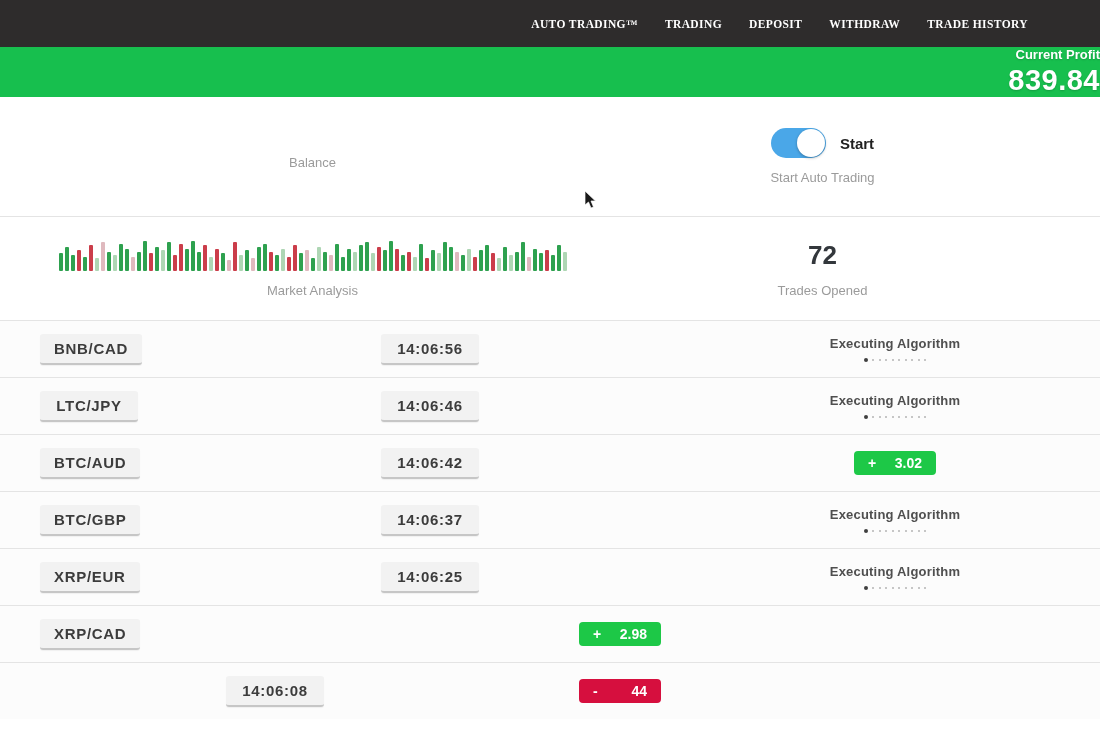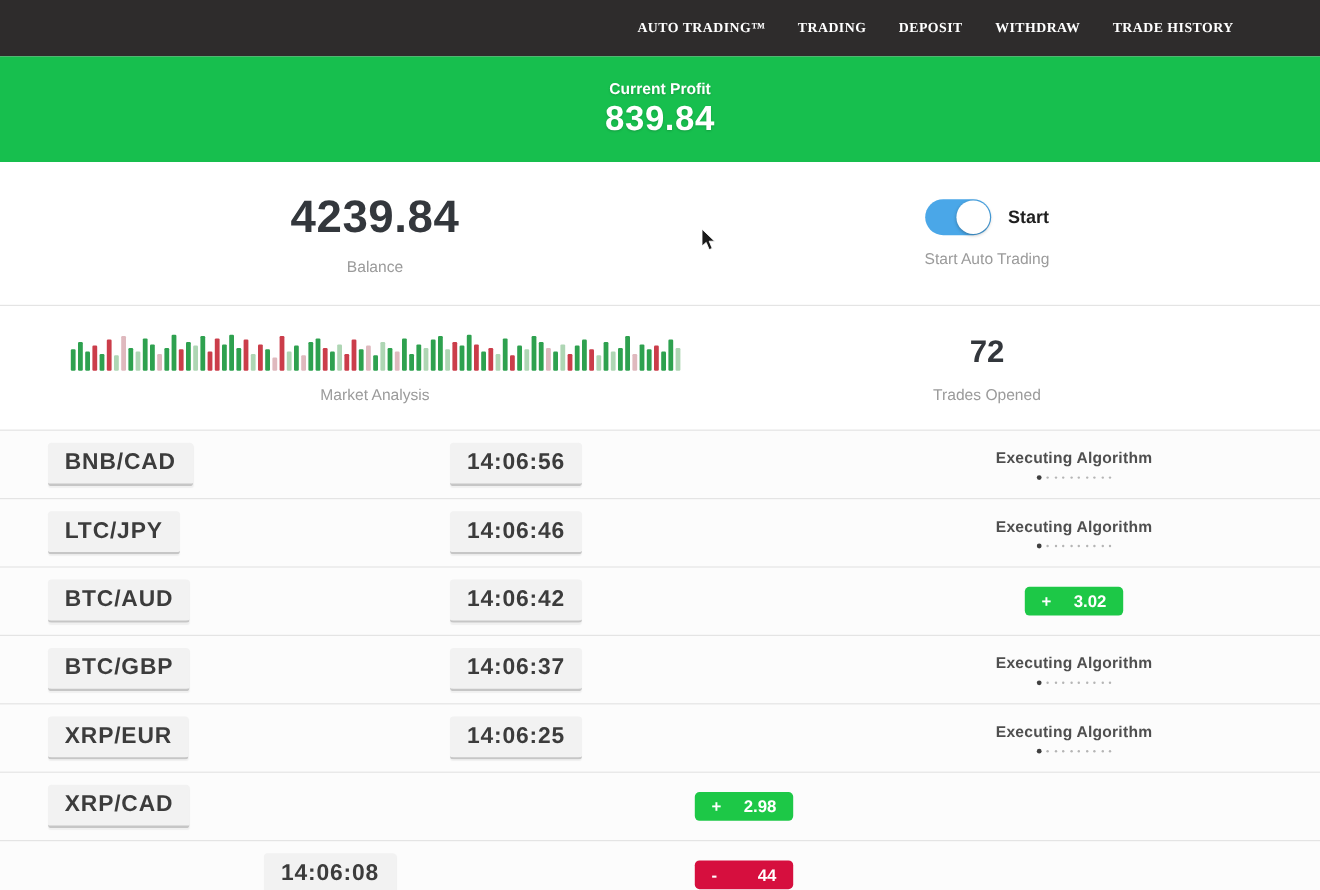--- a/index.html
+++ b/index.html
@@ -7,21 +7,21 @@
     font-family:"Liberation Sans", sans-serif; }
   .page { position:relative; width:1100px; height:742px; }
 
   
   .top-nav { height:47px; background:#2e2c2c; display:flex; align-items:center;
     justify-content:flex-end; padding-right:72px; gap:27px; }
   .nav-item { color:#fff; font-size:11.5px; font-weight:bold; letter-spacing:.4px;
     cursor:pointer; white-space:nowrap;font-family:Liberation Serif, serif; }
 
   
-  .profit-banner { height:88px; background:#17bf4e; color:#fff; text-align:center;
+  .profit-banner { height:50px; background:#17bf4e; color:#fff; text-align:right;
     display:flex; flex-direction:column; justify-content:center; gap:2px;
     text-shadow:0 1px 2px rgba(0,0,0,.18); }
   .profit-label { font-size:13px; font-weight:bold; }
   .profit-value { font-size:29px; font-weight:bold; letter-spacing:.5px; }
 
   
   .stats-row { display:grid; grid-template-columns:545px 1fr; padding:0 40px; }
   .stat-block { display:flex; flex-direction:column; align-items:center; justify-content:center; }
   .stats-row-1 { height:120px; border-bottom:1px solid #e4e4e4; }
   .stats-row-2 { height:103px; }
@@ -41,21 +41,21 @@
   .chart { display:flex; align-items:flex-end; gap:2px; height:32px; }
   .chart .bar { width:4px; border-radius:1px; display:inline-block; }
 
   
   .trades-table { }
   .trade-row { display:grid; grid-template-columns:160px 150px 160px 1fr 330px;
     align-items:center; height:57px; border-top:1px solid #e4e4e4;
     padding:0 40px; background:#fcfcfc; }
   .pill { display:inline-block; padding:6px 14px; min-width:98px; text-align:center;
     background:#f2f2f2; border:none; border-bottom:2px solid #c6c6c6; border-radius:3px;
-    font-family:"Liberation Sans", sans-serif; font-size:19px; font-weight:bold;
+    font-family:"Liberation Sans", sans-serif; font-size:15px; font-weight:bold;
     letter-spacing:.7px; color:#3c3c3c; cursor:pointer; box-shadow:0 1px 1px rgba(0,0,0,.05); }
   .pair-cell { text-align:left; }
   .time-cell { text-align:center; }
   .status-cell { text-align:center; }
   .exec-label { font-size:13px; font-weight:bold; color:#4f4f4f; letter-spacing:.2px; }
   .dots { display:flex; justify-content:center; align-items:center; gap:4.5px; margin-top:7px; }
   .dot { width:2px; height:2px; border-radius:50%; background:#b5b5b5; }
   .dot.big { width:4px; height:4px; background:#3f3f3f; }
   .badge { display:inline-flex; justify-content:space-between; align-items:center;
     width:82px; padding:4px 14px; border-radius:4px; color:#fff;
@@ -81,21 +81,20 @@
       </div>
   </div>
 
   <div class="profit-banner">
     <div class="profit-label">Current Profit</div>
     <div class="profit-value">839.84</div>
   </div>
 
   <div class="stats-row stats-row-1">
     <div class="stat-block">
-      <div class="big-number">4239.84</div>
       <div class="stat-label">Balance</div>
     </div>
     <div class="stat-block">
       <div class="toggle-line">
         <div class="toggle">
           <div class="knob"></div>
         </div>
         <div class="toggle-label">Start</div>
       </div>
       <div class="stat-label">Start Auto Trading</div>

